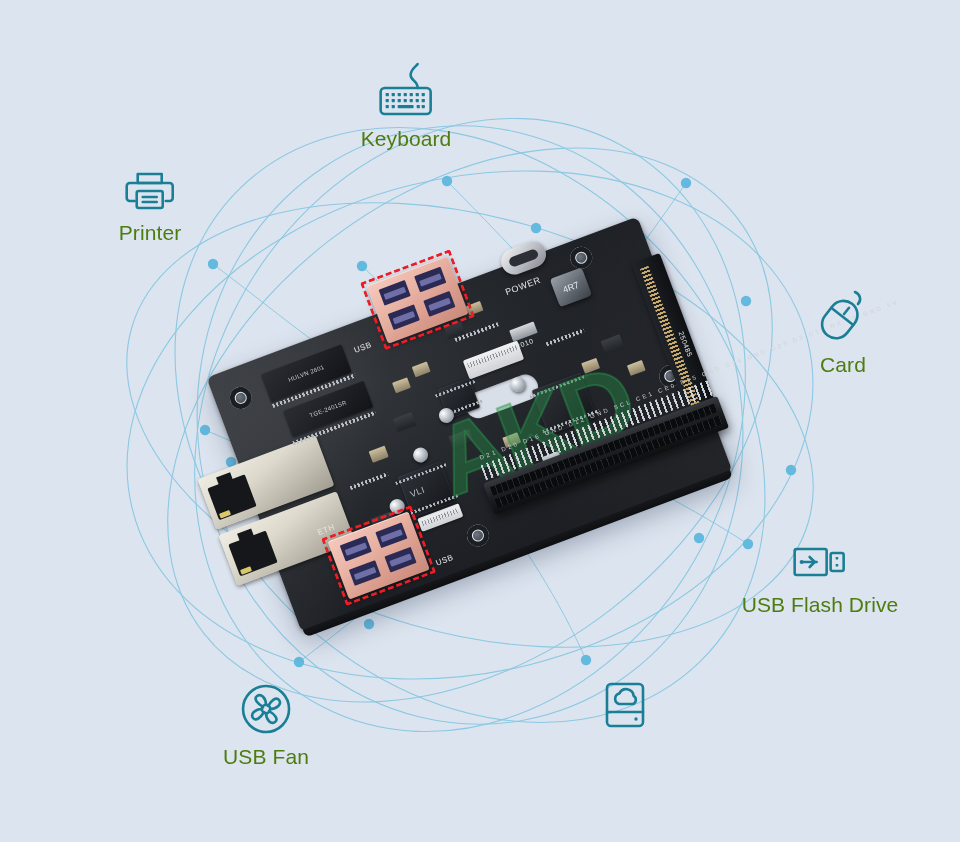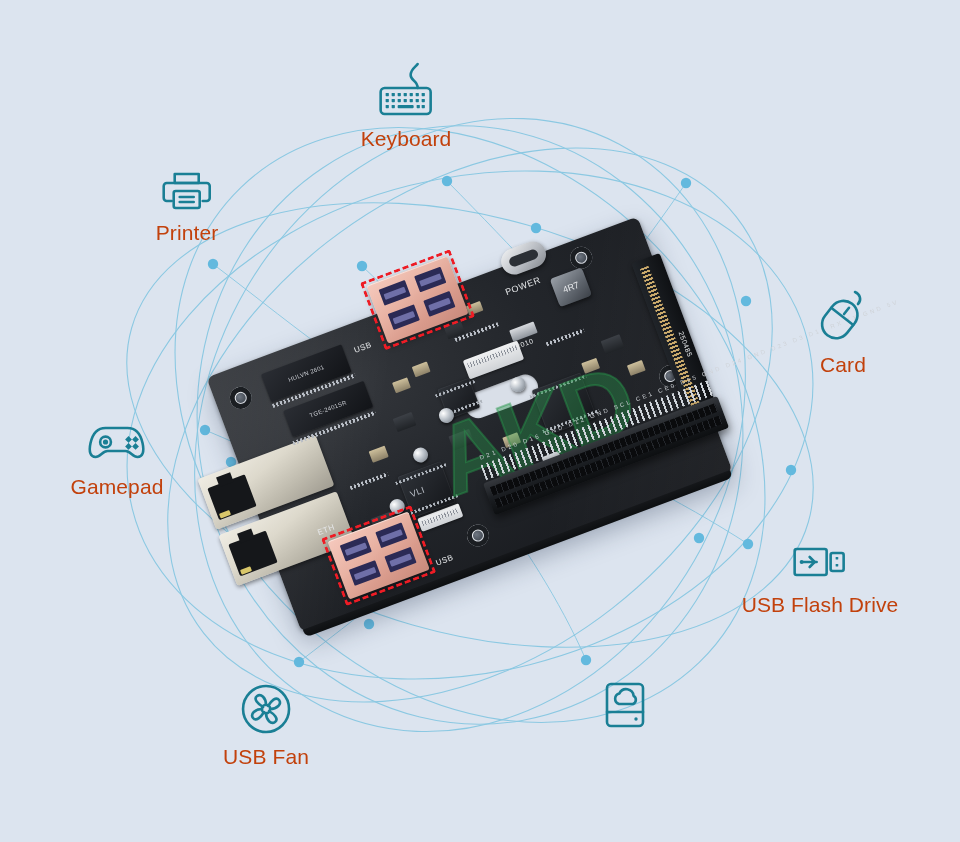--- a/index.html
+++ b/index.html
@@ -13,21 +13,21 @@
   #stage{position:absolute;inset:0;width:960px;height:842px;}
 
   
   .orbits{position:absolute;left:0;top:0;width:960px;height:842px;pointer-events:none;}
 
   
   .node{position:absolute;display:flex;flex-direction:column;align-items:center;}
   .node .ico{display:block;line-height:0;}
   .node .lbl{
     margin-top:9px;
-    color:#c2410c;
+    color:#4d7c0f;
     font-size:21px;
     font-weight:400;
     white-space:nowrap;
     letter-spacing:.1px;
   }
 
   
   .board-wrap{position:absolute;left:150px;top:170px;width:640px;height:500px;}
   .board-rot{position:absolute;left:0;top:0;width:640px;height:500px;transform:rotate(-20.5deg);transform-origin:50% 50%;}
 
@@ -342,21 +342,21 @@
           <rect x="23" y="43" width="16" height="3.2" rx="1"></rect>
           <rect x="42" y="43" width="3.2" height="3.2" rx="0.6"></rect>
             <rect x="47" y="43" width="3.2" height="3.2" rx="0.6"></rect>
         </g>
       </svg>
     </span>
     <span class="lbl">Keyboard</span>
   </div>
 
 
-  <div class="node" style="left:150px;top:160px;transform:translateX(-50%);margin-left:37px;">
+  <div class="node" style="left:150px;top:160px;transform:translateX(-50%);">
     <span class="ico">
       <svg width="56" height="52" viewBox="0 0 56 52">
         <g fill="none" stroke="#1a7f95" stroke-width="2.6" stroke-linecap="round" stroke-linejoin="round">
           <path d="M16 14 h24 v9 h-24 z"></path>
           <path d="M8 23 h40 a3 3 0 0 1 3 3 v12 a3 3 0 0 1 -3 3 h-4 M13 41 h-5 a3 3 0 0 1 -3 -3 v-12 a3 3 0 0 1 3 -3"></path>
           <rect x="15" y="31" width="26" height="17" rx="2" fill="#dce4ef"></rect>
           <path d="M21 37 h14 M21 42 h14"></path>
         </g>
       </svg>
     </span>
@@ -372,39 +372,20 @@
             <path d="M13 28 h28"></path>
             <path d="M27 17 v8"></path>
           </g>
           <path d="M44 16 C48 12, 46 6, 41 4"></path>
         </g>
       </svg>
     </span>
     <span class="lbl">Card</span>
   </div>
 
-  <div class="node" style="left:117px;top:418px;transform:translateX(-50%);">
-    <span class="ico">
-      <svg width="64" height="48" viewBox="0 0 64 48">
-        <g fill="none" stroke="#1a7f95" stroke-width="2.6" stroke-linecap="round" stroke-linejoin="round">
-          <path d="M21 10 h22 c8 0 13 6 15 15 c2 9 0 14 -5 14 c-5 0 -7 -6 -12 -6 h-18
-                   c-5 0 -7 6 -12 6 c-5 0 -7 -5 -5 -14 c2 -9 7 -15 15 -15 z"></path>
-          <circle cx="21" cy="24" r="5.4"></circle>
-        </g>
-        <circle cx="21" cy="24" r="2.6" fill="#1a7f95"></circle>
-        <g fill="#1a7f95">
-          <path d="M44 18 l3.4 3.4 l-3.4 3.4 l-3.4 -3.4 z"></path>
-          <path d="M51 25 l3.4 3.4 l-3.4 3.4 l-3.4 -3.4 z"></path>
-          <path d="M44 25 l3.4 3.4 l-3.4 3.4 l-3.4 -3.4 z"></path>
-          <path d="M51 18 l3.4 3.4 l-3.4 3.4 l-3.4 -3.4 z"></path>
-        </g>
-      </svg>
-    </span>
-    <span class="lbl">Gamepad</span>
-  </div>
 
   <div class="node" style="left:266px;top:682px;transform:translateX(-50%);">
     <span class="ico">
       <svg width="54" height="54" viewBox="0 0 54 54">
         <g fill="none" stroke="#1a7f95" stroke-width="2.6" stroke-linecap="round" stroke-linejoin="round">
           <circle cx="27" cy="27" r="23"></circle>
           <circle cx="27" cy="27" r="4.2"></circle>
           <path d="M27 23 C27 16, 22 11, 18 14 C14 17, 19 22, 24 25"></path>
           <path d="M31 27 C38 27, 43 22, 40 18 C37 14, 32 19, 29 24"></path>
           <path d="M27 31 C27 38, 32 43, 36 40 C40 37, 35 32, 30 29"></path>

